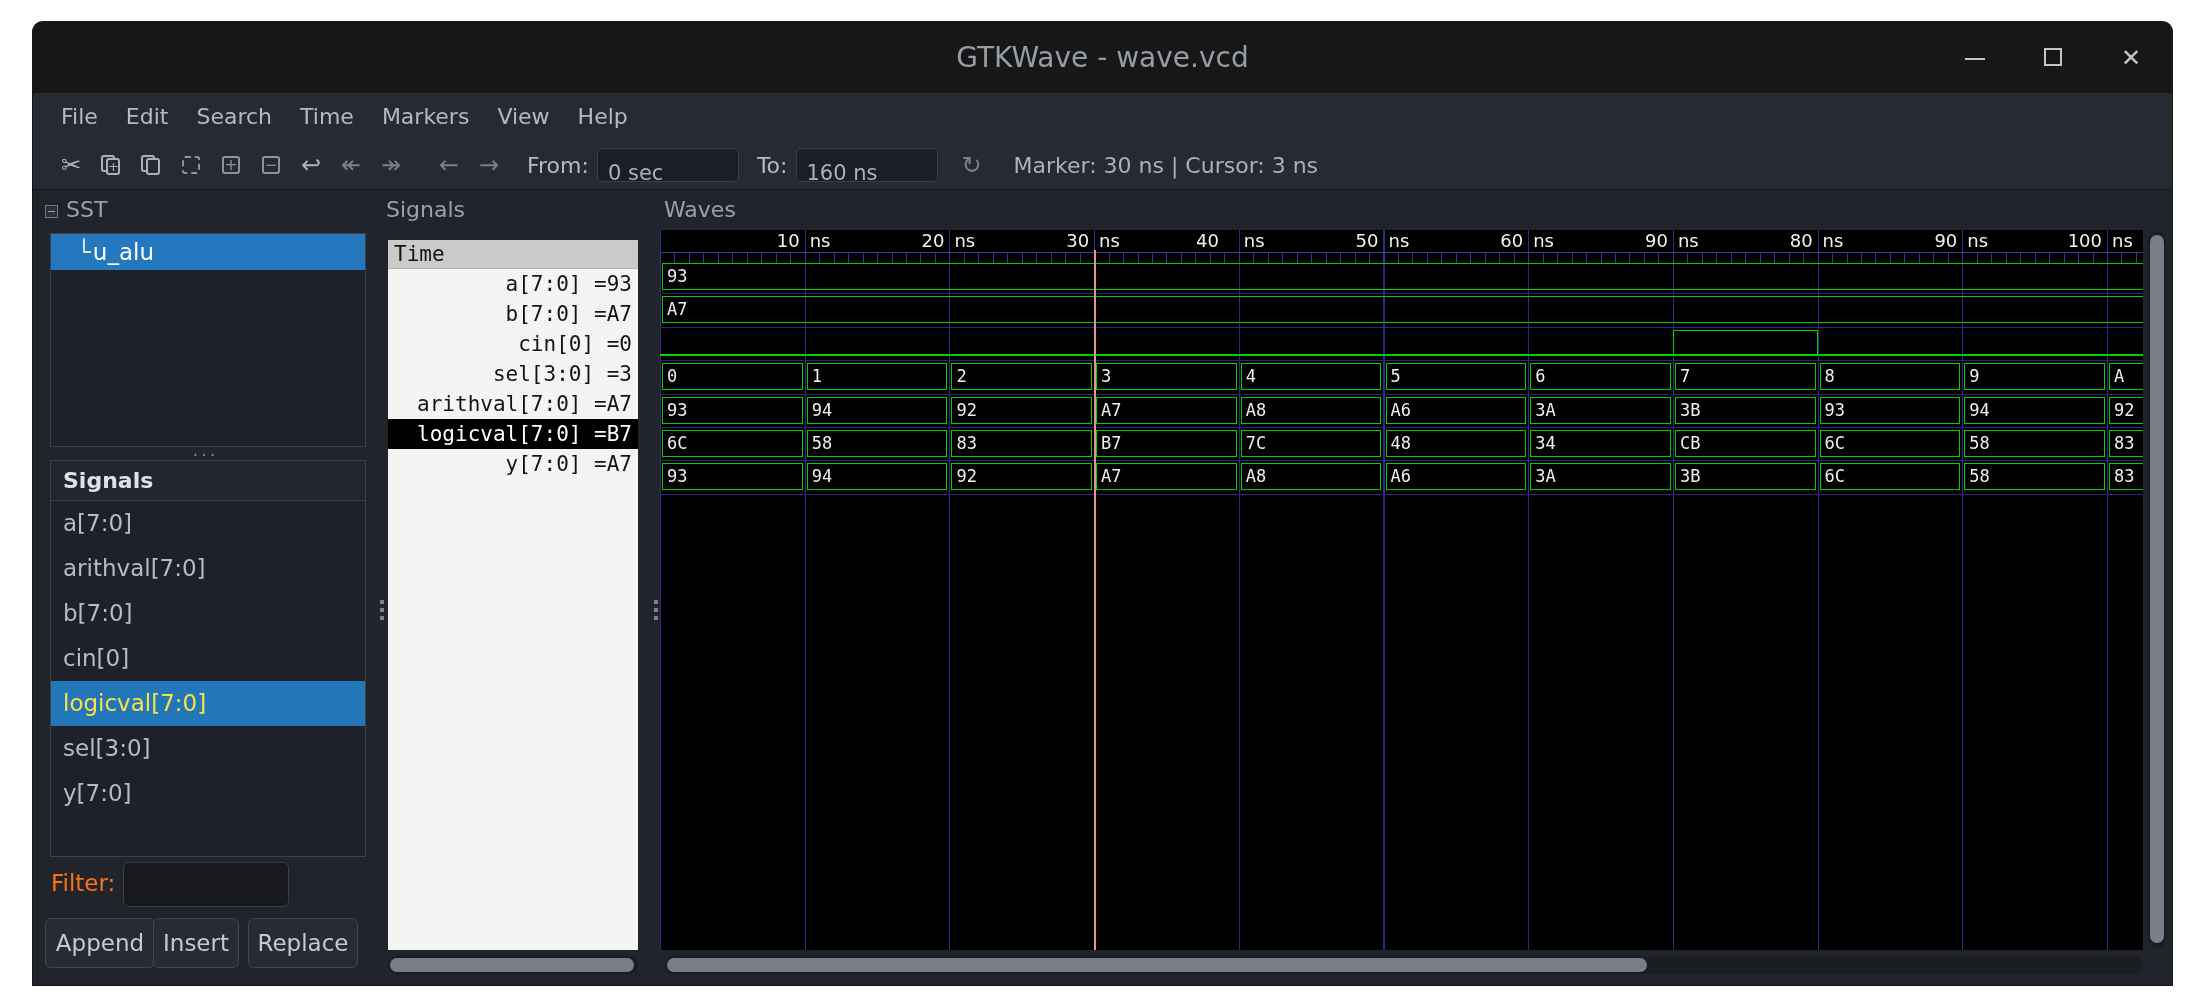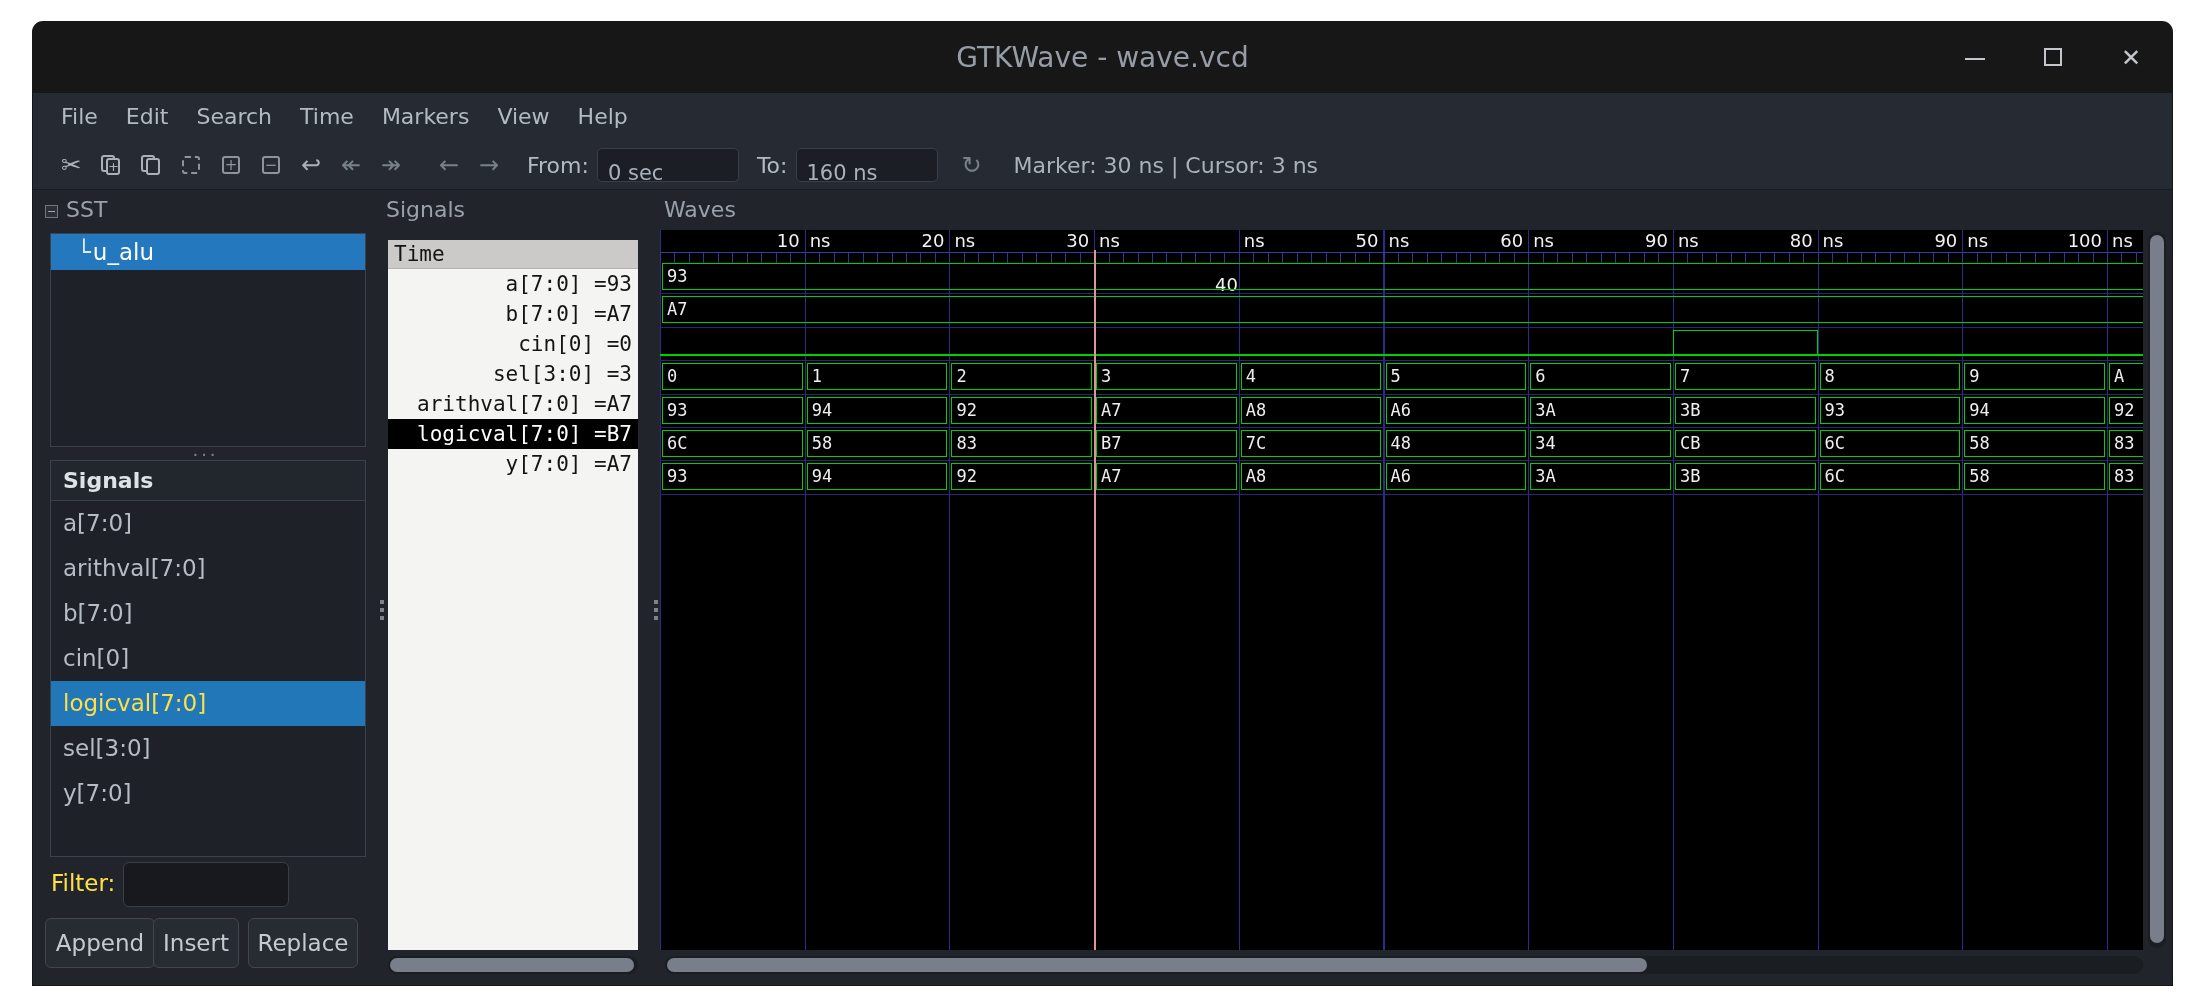--- a/index.html
+++ b/index.html
@@ -38,21 +38,21 @@
   .tree{font-size:23px;color:#b5bcc5;}
   .tree-row{position:relative;height:36px;line-height:36px;white-space:nowrap;}
   .tree-row .expander{display:inline-block;width:14px;height:14px;border:1px solid #7a828b;font-size:12px;line-height:12px;text-align:center;color:#b5bcc5;margin:0 8px 0 8px;vertical-align:2px;background:#1e2228;}
   .tree-row.selected{background:#2478bd;color:#ffffff;}
   .tree-branch{font-family:"DejaVu Sans Mono",monospace;color:#8f969f;margin:0 2px 0 26px;}
   .tree-row.selected .tree-branch{color:#dfeaf3;}
   .hsplit-dots{position:absolute;left:50%;transform:translateX(-50%);color:#7c838c;font-size:18px;letter-spacing:3px;}
   .sig-header{height:40px;line-height:40px;font-size:22px;font-weight:bold;color:#dde2e8;padding-left:12px;border-bottom:1px solid #3c424b;background:#22262d;}
   .sig-row{height:45px;line-height:45px;font-size:23px;color:#b5bcc5;padding-left:12px;}
   .sig-row.selected{background:#2177b8;color:#fde047;}
-  .filter-label{position:absolute;font-size:23px;color:#fde047;}
+  .filter-label{position:absolute;font-size:23px;color:#f97316;}
   .filter-input{position:absolute;background:#17191e;border:1px solid #3a3f46;border-radius:6px;}
   .btn{position:absolute;background:#272b32;border:1px solid #42474f;border-radius:6px;color:#c5cad1;font-size:23px;text-align:center;}
   
   .values-list{position:absolute;background:#f4f4f2;font-family:"DejaVu Sans Mono",monospace;font-size:21px;color:#141414;overflow:hidden;}
   .values-header{height:29px;line-height:29px;background:#cbcac8;padding-left:6px;border-bottom:1px solid #b5b4b2;}
   .values-row{height:30px;line-height:30px;text-align:right;padding-right:6px;white-space:pre;}
   .values-row.selected{background:#000000;color:#ffffff;}
   
   .hscroll{position:absolute;height:18px;background:#1a1d22;border-radius:9px;}
   .hscroll .thumb{position:absolute;top:2px;bottom:2px;background:#787e8a;border-radius:7px;}
@@ -200,21 +200,21 @@
       <div class="panel-title" style="left:4px;">Waves</div>
       <div class="wave-canvas" style="left:0px;top:40px;width:1483px;height:720px;">
         <div class="grid-layer"></div>
         <div class="timeline-band" id="timeline">
             <span class="tl-num" style="left: 144.7px;">10</span>
             <span class="tl-unit" style="left: 144.7px;">ns</span>
             <span class="tl-num" style="left: 289.4px;">20</span>
             <span class="tl-unit" style="left: 289.4px;">ns</span>
             <span class="tl-num" style="left: 434.1px;">30</span>
             <span class="tl-unit" style="left: 434.1px;">ns</span>
-            <span class="tl-num" style="left: 583px; margin-top: 44px;">40</span>
+            <span class="tl-num" style="left: 564px;">40</span>
             <span class="tl-unit" style="left: 578.8px;">ns</span>
             <span class="tl-num" style="left: 723.5px;">50</span>
             <span class="tl-unit" style="left: 723.5px;">ns</span>
             <span class="tl-num" style="left: 868.2px;">60</span>
             <span class="tl-unit" style="left: 868.2px;">ns</span>
             <span class="tl-num" style="left: 1012.9px;">90</span>
             <span class="tl-unit" style="left: 1012.9px;">ns</span>
             <span class="tl-num" style="left: 1157.6px;">80</span>
             <span class="tl-unit" style="left: 1157.6px;">ns</span>
             <span class="tl-num" style="left: 1302.3px;">90</span>

